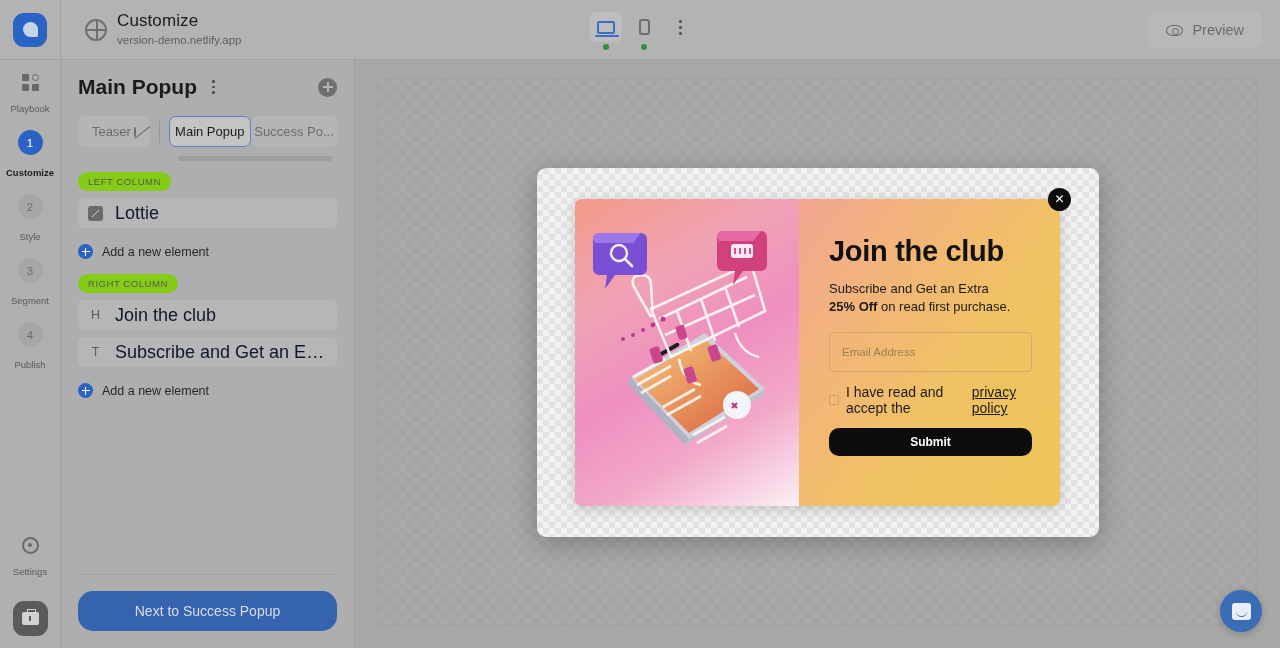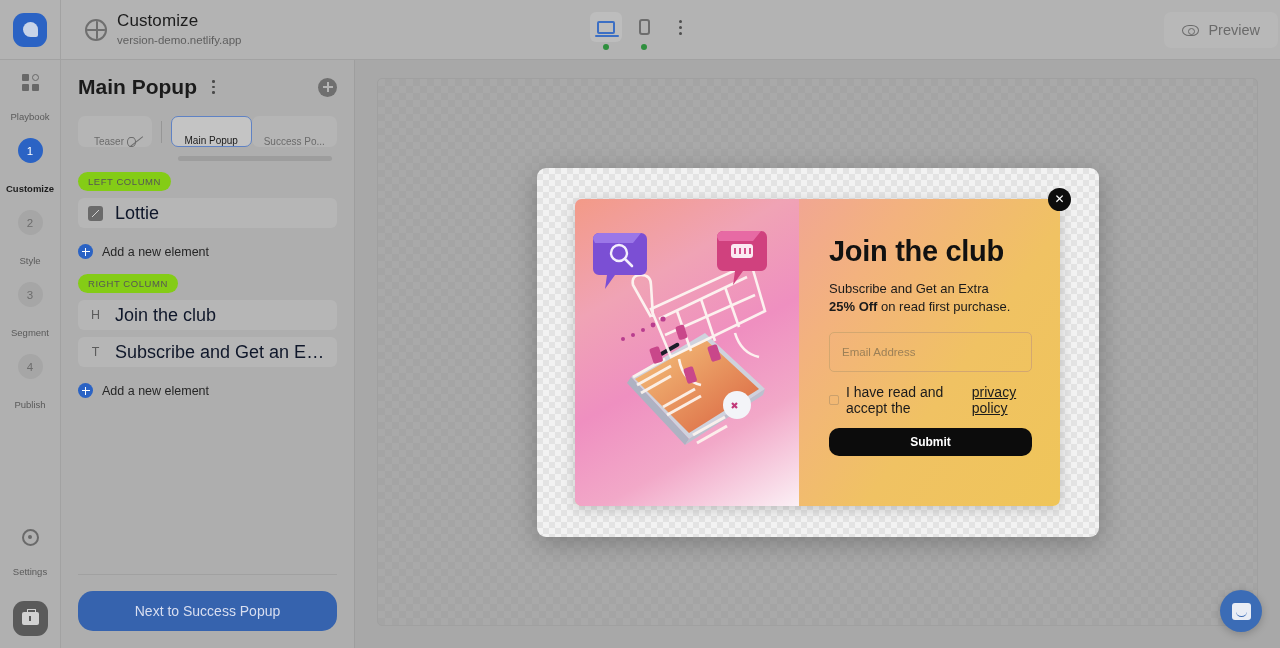--- a/index.html
+++ b/index.html
@@ -45,37 +45,37 @@
   }
   .dev-btn.active { background: #bdbdbd; }
   .dot { width: 6px; height: 6px; border-radius: 50%; background: #2f8f3e; position: absolute; bottom: -8px; }
   .icon-desktop { width: 18px; height: 13px; border: 2px solid #3c6fc4; border-radius: 2px; position: relative; }
   .icon-desktop:after { content:""; position:absolute; left:-4px; bottom:-5px; width:24px; height:2px; background:#3c6fc4; border-radius:1px; }
   .icon-mobile { width: 11px; height: 16px; border: 2px solid #6d6d6d; border-radius: 3px; }
   .kebab { width: 20px; height: 26px; display:flex; flex-direction:column; align-items:center; justify-content:center; gap:3px; cursor:pointer; margin-left:4px;}
   .kebab i { width: 3px; height: 3px; border-radius:50%; background:#4e4e4e; display:block; }
 
   .preview-btn {
-    position: absolute; right: 2px; top: 12px; height: 36px; padding: 0 18px;
+    position: absolute; right: 18px; top: 12px; height: 36px; padding: 0 18px;
     border-radius: 7px; background: #b8b8b8; display: flex; align-items: center; gap: 9px;
     color: #6a6a6a; font-size: 14.5px; cursor: pointer;
   }
   .eye { width: 17px; height: 11px; border: 1.6px solid #6a6a6a; border-radius: 50% 50% 50% 50%/60% 60% 60% 60%; position: relative; }
   .eye:after { content:""; position:absolute; left:5px; top:2.2px; width:5px; height:5px; border-radius:50%; border:1.6px solid #6a6a6a; }
 
   
   .body-row { flex: 1; display: flex; min-height: 0; }
 
   
   .rail {
     width: 61px; background: #b0b0b0; border-right: 1px solid #a2a2a2;
     display: flex; flex-direction: column; align-items: center; padding-top: 14px;
   }
   .rail-item { display:flex; flex-direction: column; align-items:center; margin-bottom: 16px; cursor:pointer; width:100%; }
-  .rail-label { font-size: 9.5px; color: #5a5a5a; margin-top: 20px; }
+  .rail-label { font-size: 9.5px; color: #5a5a5a; margin-top: 12px; }
   .rail-item.active .rail-label { color: #1d1d1d; font-weight: bold; }
   .grid-icon { width: 17px; height: 17px; display:grid; grid-template-columns: 7px 7px; grid-template-rows: 7px 7px; gap:3px; }
   .grid-icon span { background:#686868; border-radius:1px; }
   .grid-icon span:nth-child(2){ border-radius:50%; background:transparent; border:1.6px solid #686868; }
   .step-circle {
     width: 25px; height: 25px; border-radius: 50%; background: #a6a6a6; color: #6d6d6d;
     display: flex; align-items: center; justify-content: center; font-size: 11.5px;
   }
   .step-circle.on { background: #2b63c4; color: #fff; }
   .rail-spacer { flex: 1; }
@@ -101,22 +101,22 @@
   .add-circle {
     margin-left: auto; width: 19px; height: 19px; border-radius: 50%; background: #6f6f6f;
     position: relative; cursor: pointer;
   }
   .add-circle:before, .add-circle:after { content:""; position:absolute; background:#b5b5b5; }
   .add-circle:before { left:4.5px; top:8.6px; width:10px; height:2px; }
   .add-circle:after { left:8.6px; top:4.5px; width:2px; height:10px; }
 
   .tabs { display: flex; align-items: center; gap: 0; margin-top: 17px; }
   .tab {
-    height: 31px; border-radius: 7px; background: #b5b5b5; display: flex; align-items: flex-end;
-    justify-content: center; gap: 3px; font-size: 10px; color: #6b6b6b; padding: 0 16px; cursor: pointer;
+    height: 31px; border-radius: 7px; background: #b5b5b5; display: flex; align-items: center;
+    justify-content: center; gap: 3px; font-size: 13px; color: #6b6b6b; padding: 0 16px; cursor: pointer;
     white-space: nowrap; overflow: hidden;
   }
   .tab.active { background: #c4c4c4; color: #1a1a1a; border: 1px solid #5f82c4; font-weight: 500; }
   .tab-sep { width: 1px; height: 22px; background: #969696; margin: 0 9px; }
   .eye-off { width: 15px; height: 10px; border: 1.4px solid #6b6b6b; border-radius: 50%/60%; position: relative; }
   .eye-off:after { content:""; position:absolute; left:-2px; top:4px; width:19px; height:1.4px; background:#6b6b6b; transform: rotate(-38deg); }
   .tab-truncate { max-width: 86px; }
 
   .scroll-track { height: 5px; margin: 9px 0 0 0; position: relative; }
   .scroll-thumb { position:absolute; left: 100px; width: 154px; height: 5px; border-radius: 3px; background: #9d9d9d; cursor: pointer;}

